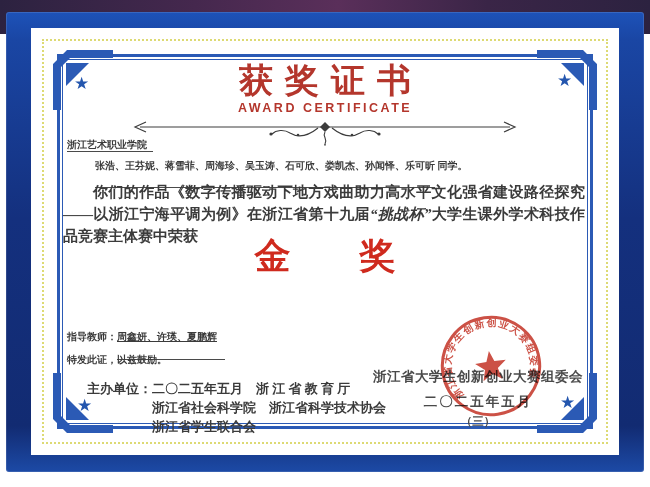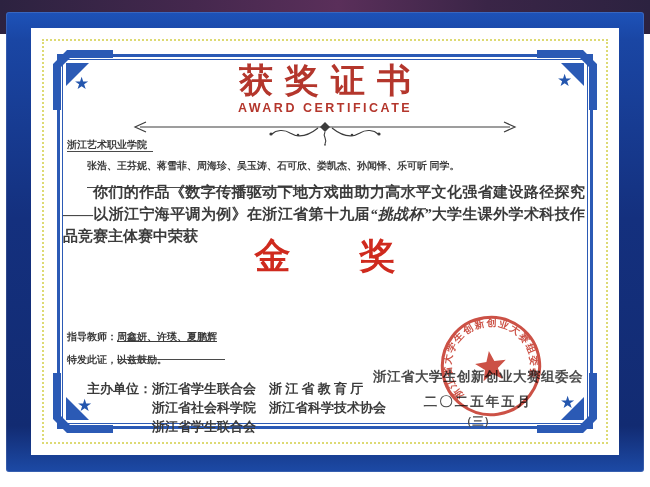--- a/index.html
+++ b/index.html
@@ -38,21 +38,21 @@
     color:var(--title-red);font-size:34px;font-weight:bold;letter-spacing:12px;text-indent:12px;}
   .subtitle{position:absolute;top:73px;left:0;width:100%;text-align:center;
     color:var(--title-red);font-size:12.5px;font-weight:bold;letter-spacing:2.5px;
     font-family:"Liberation Sans","DejaVu Sans",sans-serif;}
   .divider{position:absolute;top:90px;left:50%;transform:translateX(-50%);}
 
   .textline{color:var(--text-dark);font-weight:bold;font-size:10px;}
   .line-school{position:absolute;top:110px;left:36px;}
   .line-school .u{border-bottom:1.5px solid #4a4a4a;padding-bottom:1px;padding-right:6px;}
   .line-students{position:absolute;top:131px;left:36px;right:36px;text-indent:2em;white-space:nowrap;}
-  .line-students .u{border-bottom:1.5px solid #4a4a4a;padding-bottom:16px;}
+  .line-students .u{border-bottom:1.5px solid #4a4a4a;padding-bottom:16px;margin-left:8px;}
   .para{position:absolute;top:153px;left:32px;right:34px;text-indent:2em;
     line-height:22px;text-align:justify;color:var(--text-dark);font-weight:bold;font-size:15px;}
   .kai{font-style:italic;}
   .award{position:absolute;top:204px;left:0;width:100%;text-align:center;
     color:var(--award-red);font-size:36px;font-weight:bold;letter-spacing:30px;text-indent:30px;}
   .advisor{position:absolute;top:302px;left:36px;}
   .advisor .u{border-bottom:1.5px solid #4a4a4a;padding-bottom:17px;padding-right:8px;text-decoration:underline;}
   .issue{position:absolute;top:325px;left:36px;}
 
   .organizers{position:absolute;top:351px;left:56px;display:flex;
@@ -133,21 +133,21 @@
       <div class="award">金 奖</div>
 
       <div class="textline advisor">
         <span>指导教师：</span><span class="u">周鑫妍、许瑛、夏鹏辉</span>
       </div>
       <div class="textline issue">特发此证，以兹鼓励。</div>
 
       <div class="organizers">
         <span>主办单位：</span>
         <div class="org-lines">
-          <span>浙江省学生联合会　浙 江 省 教 育 厅</span>
+          <span>二〇二五年五月　浙 江 省 教 育 厅</span>
           <span>浙江省社会科学院　浙江省科学技术协会</span>
           <span>浙江省学生联合会</span>
         </div>
       </div>
 
       <div class="committee-block">
         <div class="committee-name">浙江省大学生创新创业大赛组委会</div>
         <div class="issue-date">二〇二五年五月</div>
         <div class="cert-number">（三）</div>
       </div>

